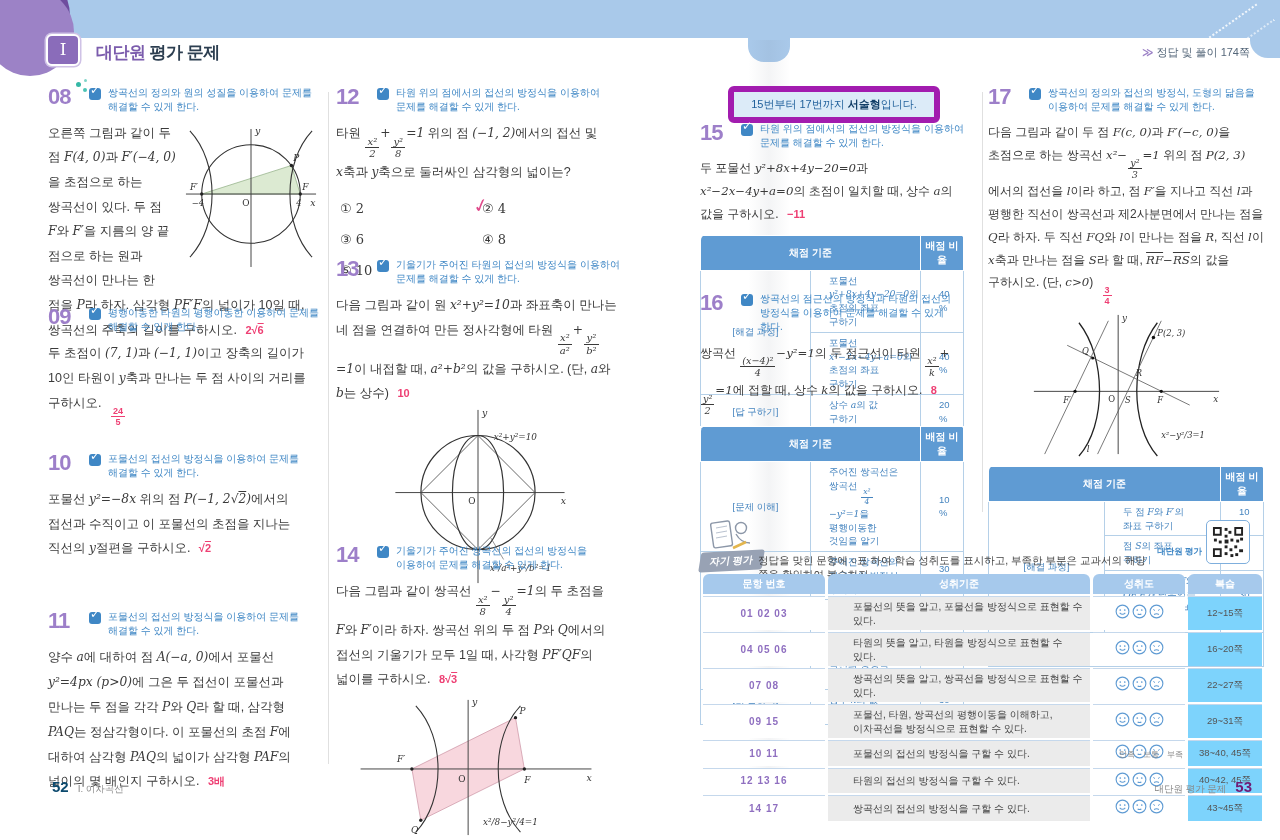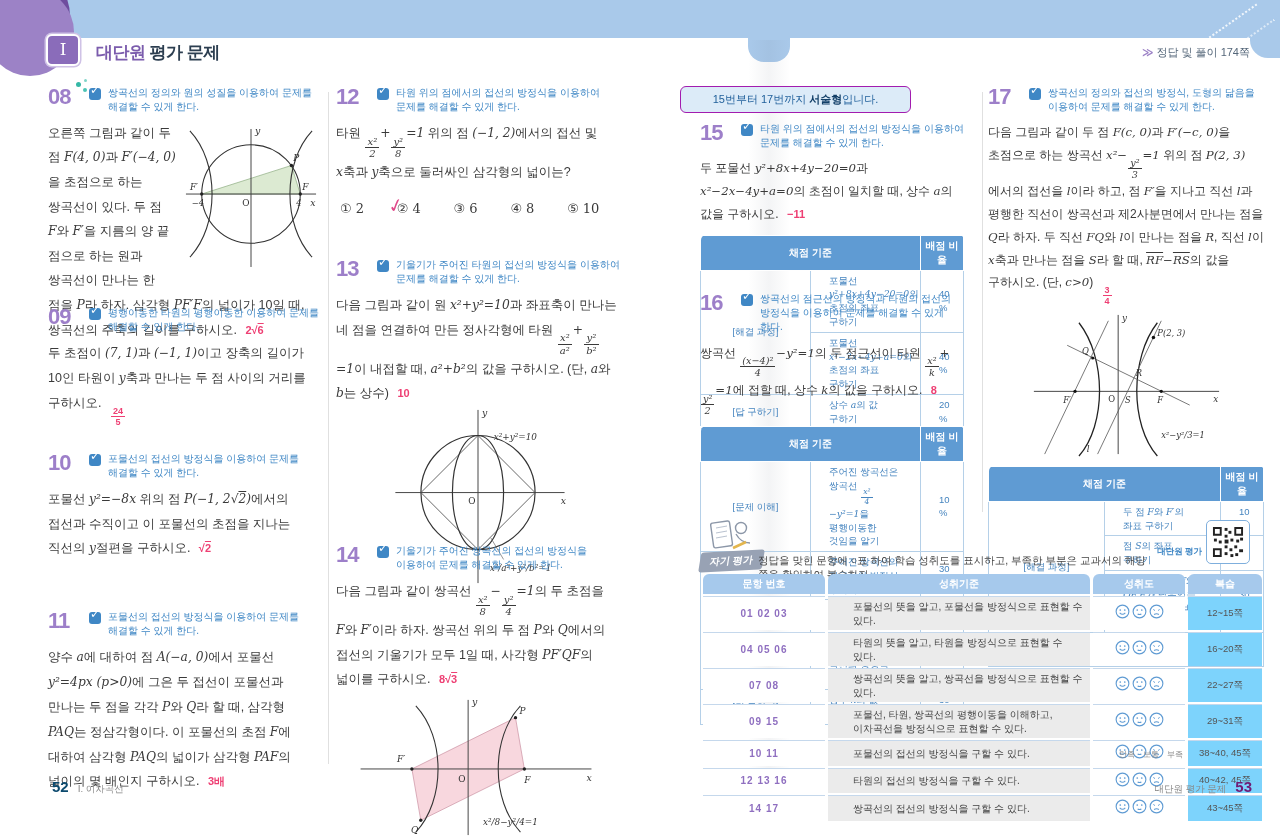--- a/index.html
+++ b/index.html
@@ -41,26 +41,26 @@
   .pbody{margin-top:7px;font-size:12.5px;line-height:1.95;word-break:keep-all;}
   .ans{color:#ee3f73;font-weight:bold;font-size:11px;margin-left:5px;white-space:nowrap;}
   .mt{font-family:"DejaVu Serif","Liberation Serif",serif;font-style:italic;font-size:0.98em;}
   .fr{display:inline-flex;flex-direction:column;vertical-align:-0.75em;text-align:center;line-height:1.15;font-size:0.82em;margin:0 1px;}
   .fn{border-bottom:1px solid currentColor;padding:0 2px;}
   .fd{padding:0 2px;}
   .ov{text-decoration:overline;}
   .figwrap{text-align:center;}
   .f08{float:right;margin:2px 0 2px 6px;}
   
-  .opts{display:grid;grid-template-columns:1fr 1fr 1fr 1fr 1fr;row-gap:16px;margin-top:16px;font-size:13px;}
+  .opts{display:grid;grid-template-columns:1fr 1fr;row-gap:16px;margin-top:16px;font-size:13px;}
   .opt{position:relative;padding-left:4px;}
   .opt .oval{font-family:"DejaVu Serif",serif;margin-left:4px;}
   .opt.checked::before{content:"✓";position:absolute;left:-5px;top:-7px;color:#e0498a;font-size:19px;font-weight:bold;transform:rotate(-14deg);}
   
-  .banner{position:absolute;left:680px;top:86px;width:231px;box-sizing:border-box;border:1px solid #a21caf;
+  .banner{position:absolute;left:728px;top:86px;width:212px;box-sizing:border-box;border:6px solid #a21caf;
           background:#dcebf8;border-radius:6px;text-align:center;font-size:11px;color:#1f5f9a;padding:5px 0;}
   .banner b{color:#123f68;}
   
   .rub{border-collapse:collapse;width:100%;margin-top:10px;table-layout:fixed;}
   .rub th{background:#5f9bd3;color:#fff;font-size:10px;font-weight:bold;padding:3px 0;border:1px solid #fff;}
   .rub thead th:first-child{border-radius:5px 0 0 0;}
   .rub thead th:last-child{border-radius:0 5px 0 0;}
   .rub td{border:1px solid #b5d0e8;font-size:9.5px;color:#4584bf;padding:3px 18px;line-height:1.45;word-break:keep-all;}
   .rub .sec{width:52px;text-align:center;padding:3px 1px;margin-top:16px;}
   .rub .pct{width:42px;text-align:center;}

